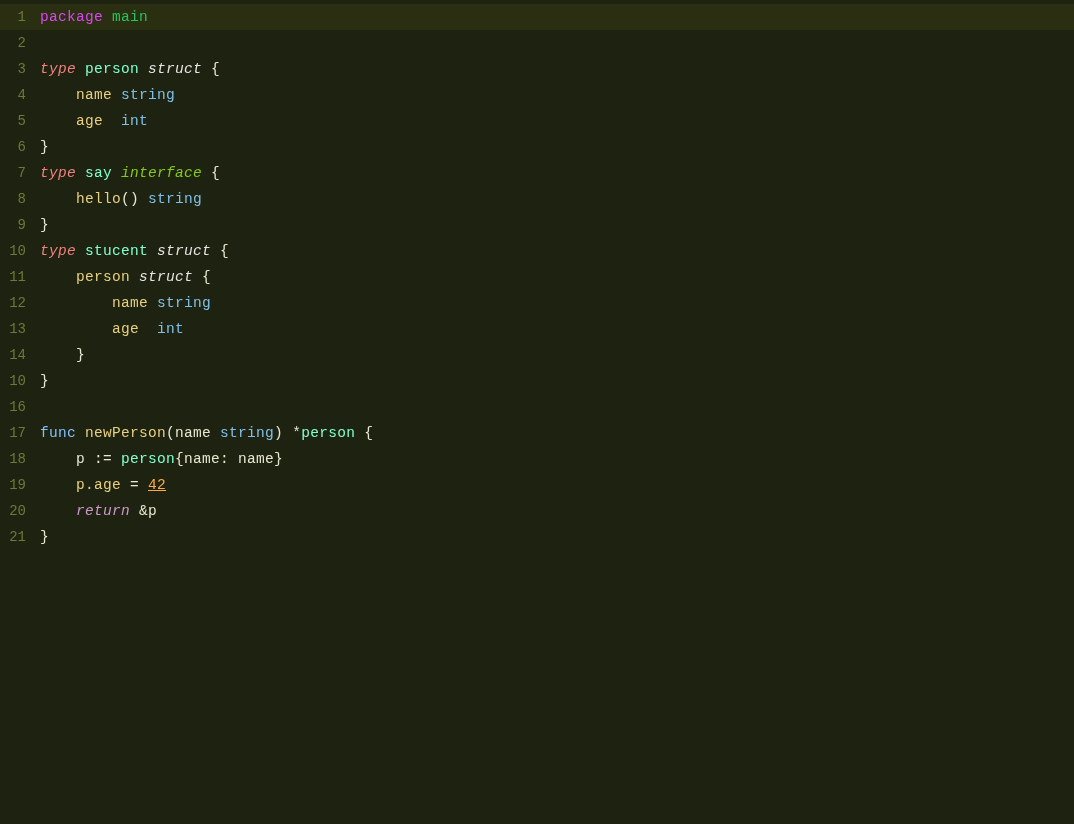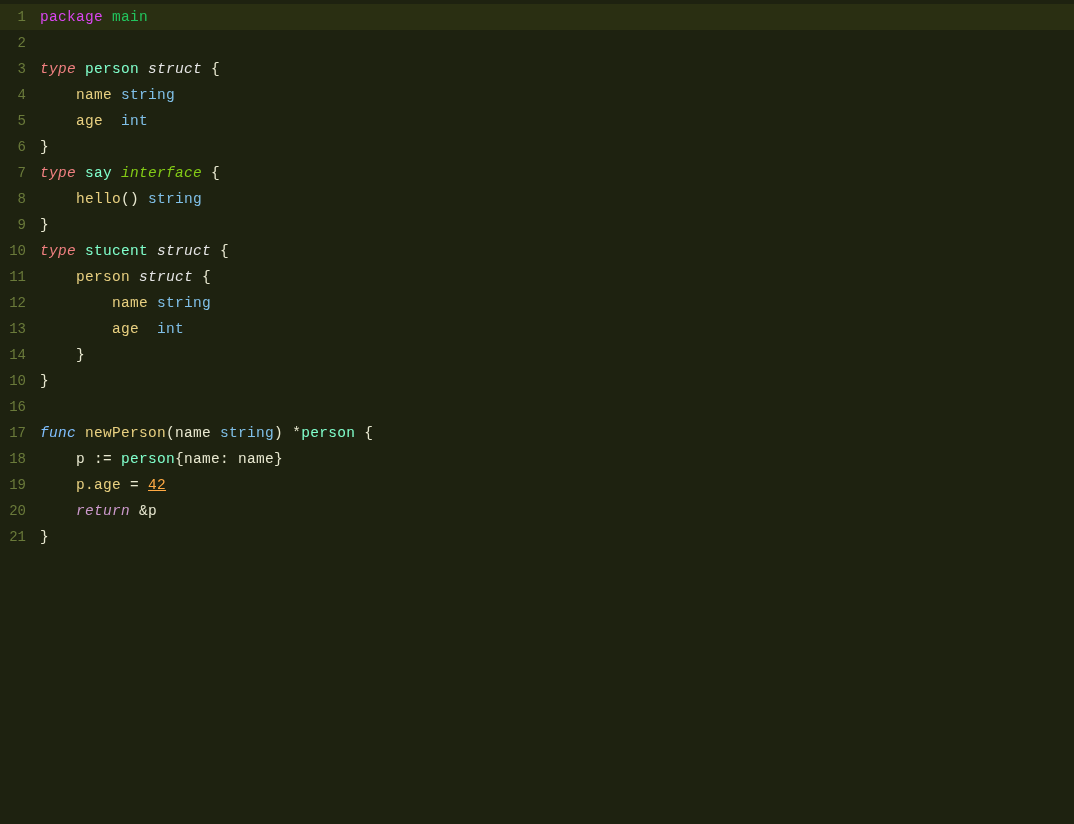--- a/index.html
+++ b/index.html
@@ -53,21 +53,21 @@
       font-size: 14.5px;
       padding-left: 4px;
       white-space: pre;
       letter-spacing: 0.3px;
     }
 
     
     .kw-package { color: #d946ef; }
     .kw-main    { color: #22c55e; }
     .kw-type    { color: #f08080; font-style: italic; margin-top: 12px; }
-    .kw-func    { color: #80c0ff; font-style: italic; }
+    .kw-func    { color: #80c0ff; }
     .kw-struct  { color: #e5e5e5; font-style: italic; }
     .kw-interface { color: #84cc16; font-style: italic; }
     .kw-return  { color: #cc99cc; font-style: italic; }
     .ident      { color: #e8e8d0; }
     .type-name  { color: #80ffcc; }
     .string-type{ color: #80c0e8; }
     .int-type   { color: #80c0e8; }
     .number     { color: #ffaa44; text-decoration: underline; }
     .punct      { color: #e8e8d0; }
     .operator   { color: #e8e8d0; }

